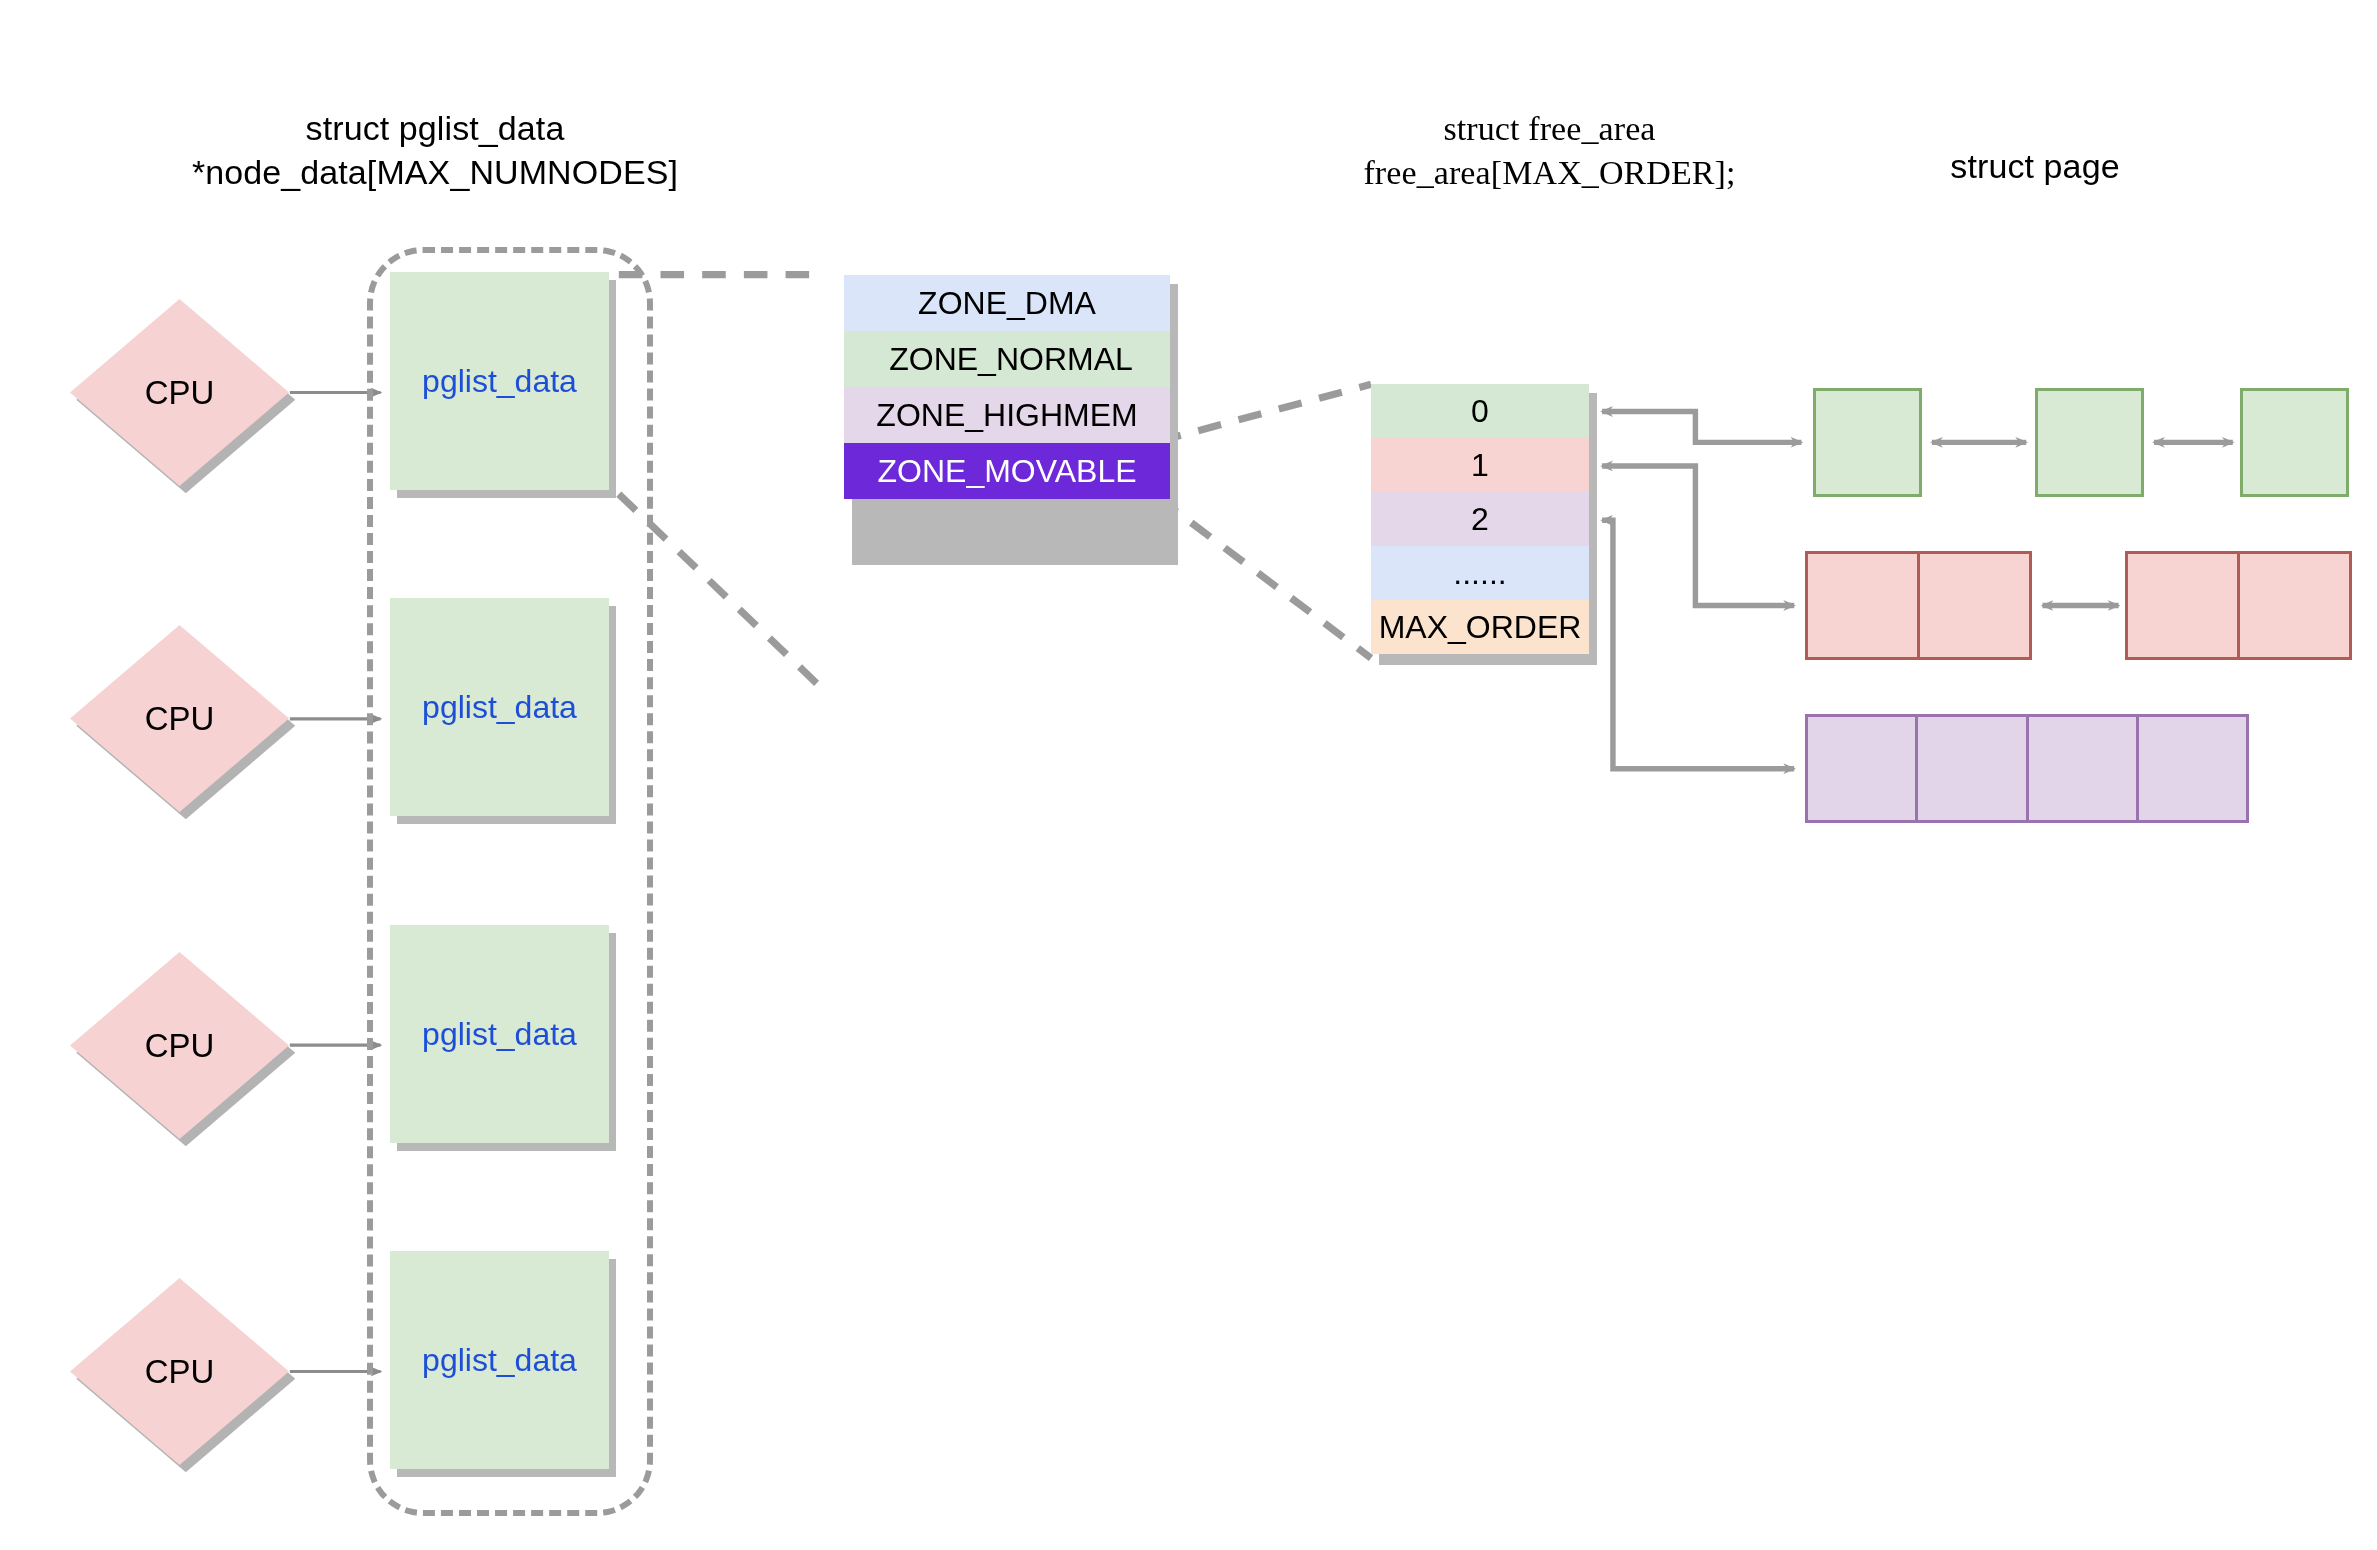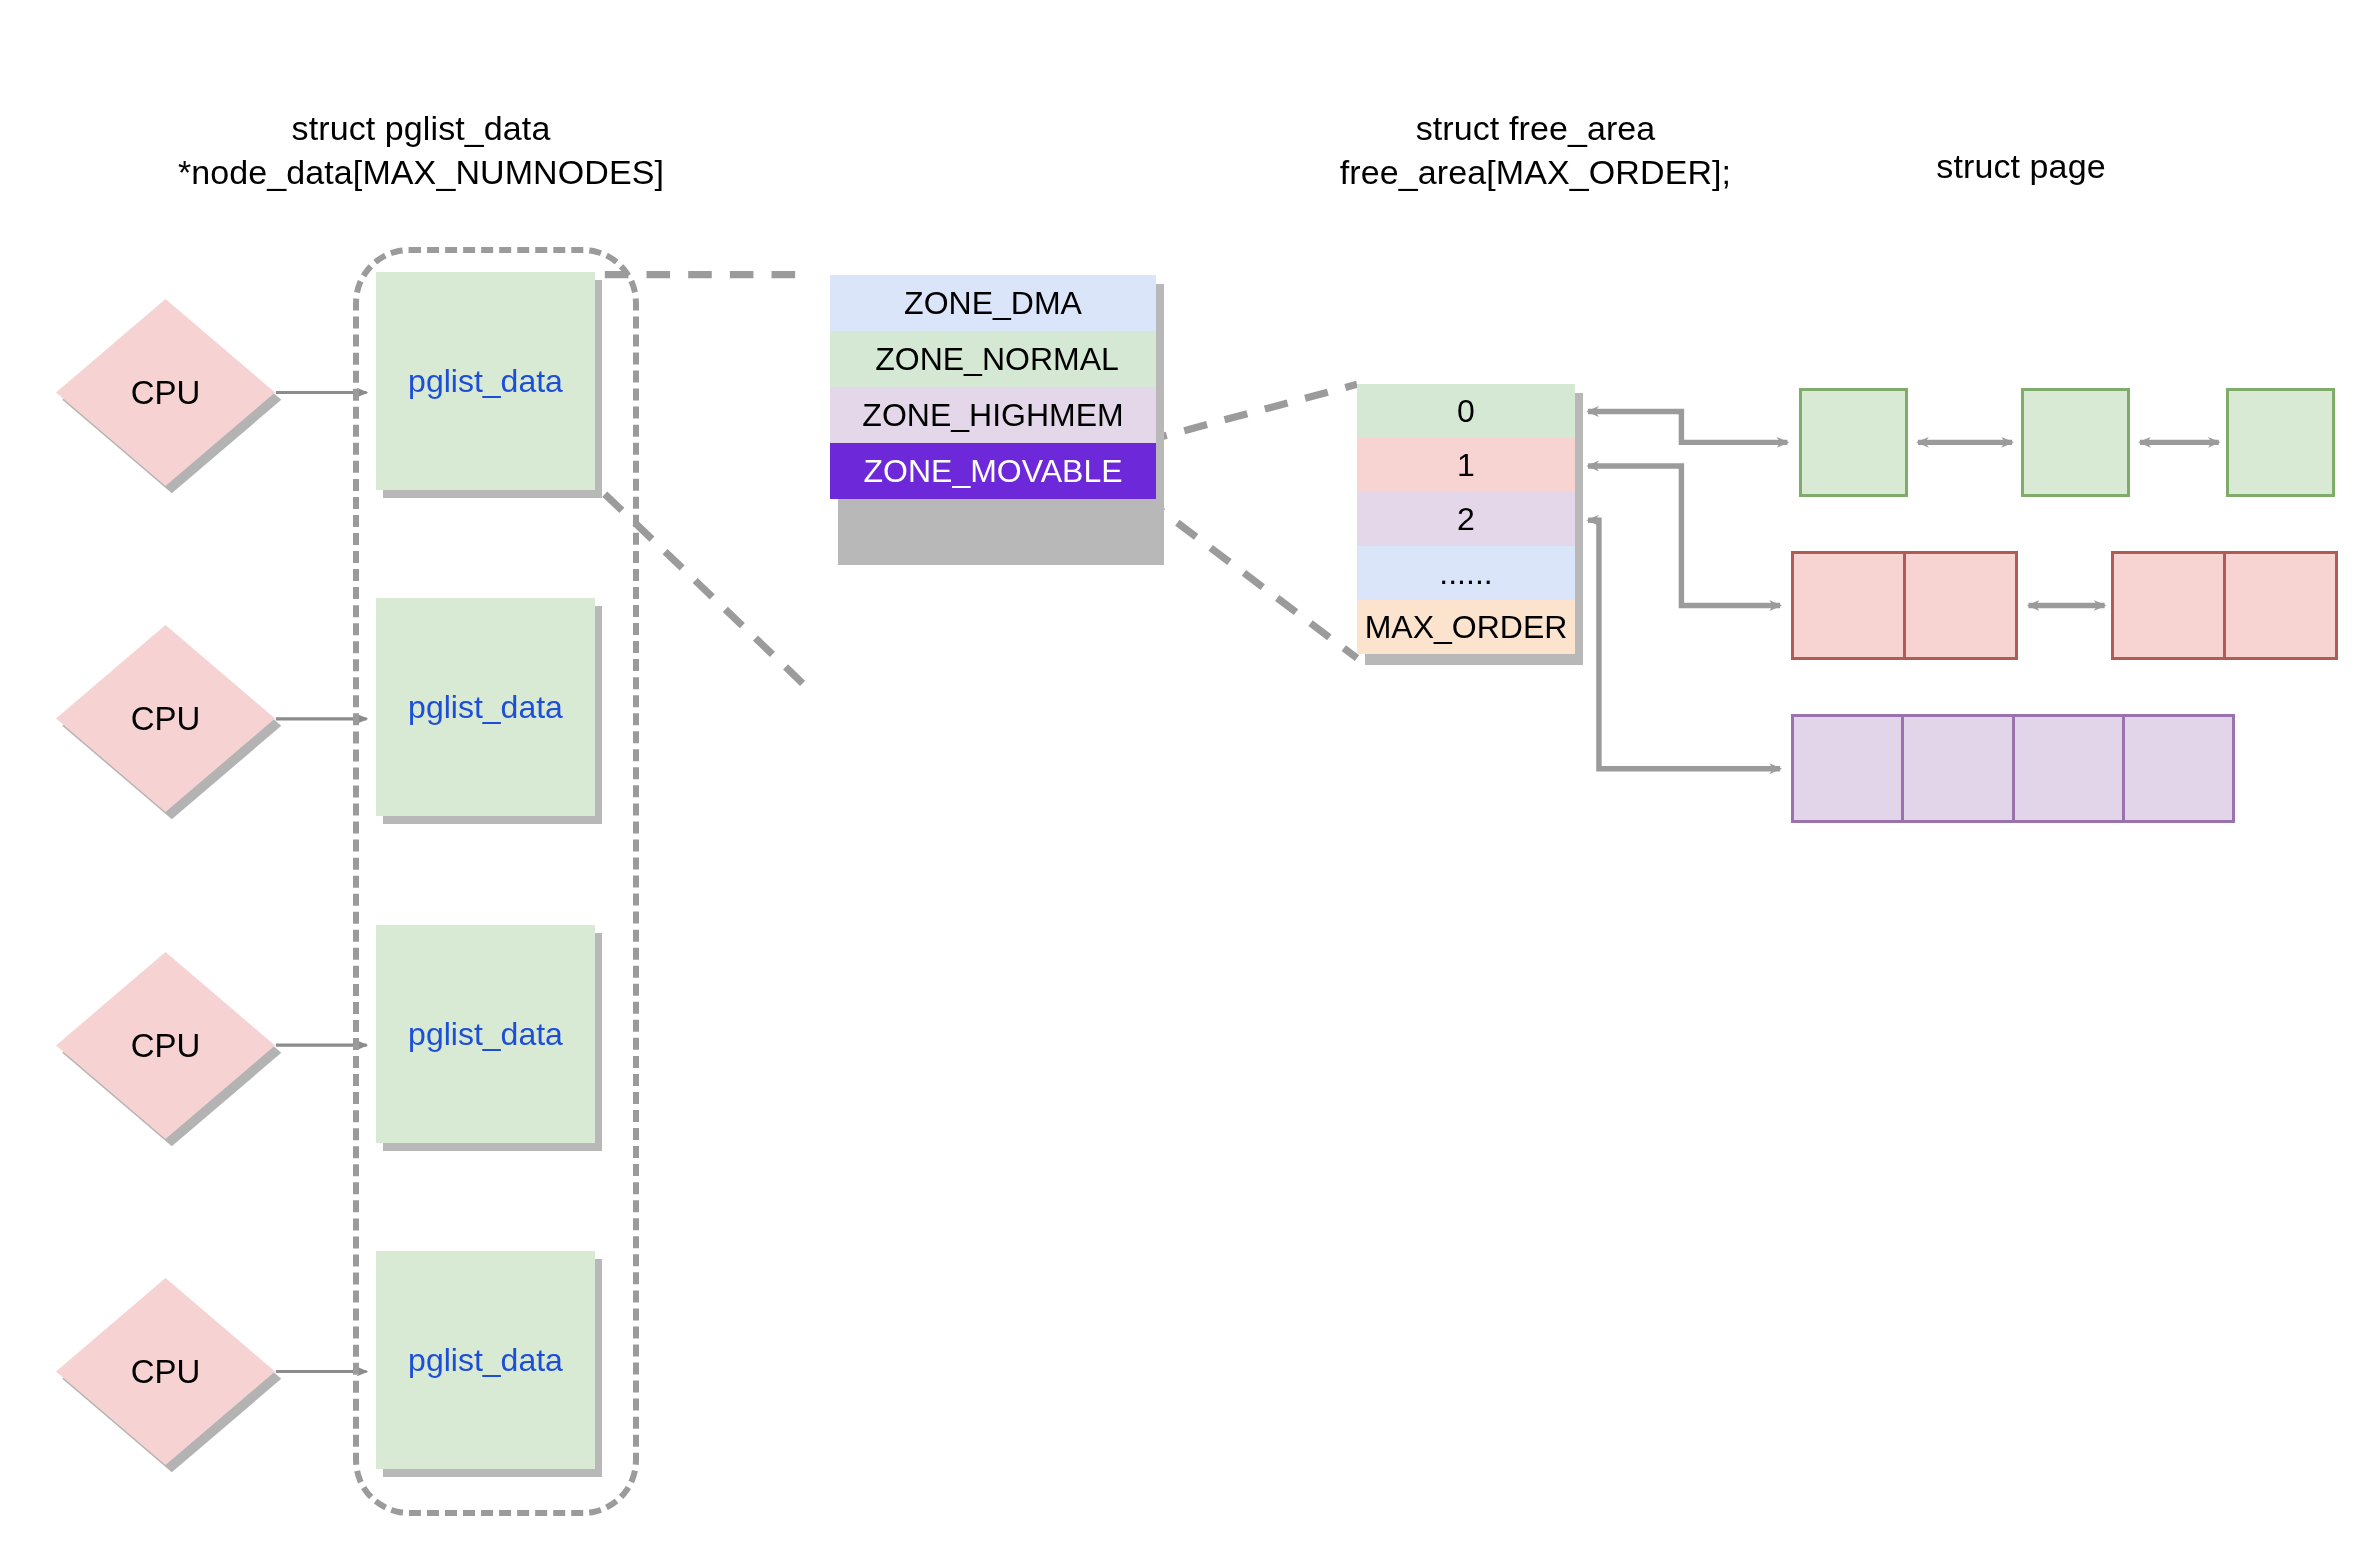--- a/index.html
+++ b/index.html
@@ -1,19 +1,19 @@
 <!DOCTYPE html>
 <html style="font-size:14.5px"><head>
 <meta charset="utf-8">
 <style>
   html,body{margin:0;padding:0;background:#ffffff;}
   body{width:2377px;height:1551px;position:relative;overflow:hidden;
        font-family:"Liberation Sans","DejaVu Sans",sans-serif;color:#000;}
 
-  .stage{position:absolute;left:4px;top:0;width:1931px;height:1551px;}
+  .stage{position:absolute;left:18px;top:0;width:1931px;height:1551px;}
 
   svg.wires{position:absolute;left:0;top:0;width:2377px;height:1551px;
             pointer-events:none;overflow:visible;}
 
   
   .heading{position:absolute;text-align:center;font-size:34px;line-height:1.28;
            letter-spacing:0.1px;white-space:pre-line;}
 
   
   .cpu-wrap{position:absolute;width:219px;height:187px;}
@@ -97,21 +97,21 @@
 
     <g stroke="#9b9b9b" stroke-width="6" fill="none">
       <line x1="2112" y1="488" x2="2216" y2="488" marker-start="url(#ah-rev)" marker-end="url(#ah)"></line>
       <line x1="2357" y1="488" x2="2444" y2="488" marker-start="url(#ah-rev)" marker-end="url(#ah)"></line>
       <line x1="2234" y1="668" x2="2318" y2="668" marker-start="url(#ah-rev)" marker-end="url(#ah)"></line>
     </g>
   </svg>
 
   <div class="heading" style="left:100px;top:107px;width:634px;">struct pglist_data
 *node_data[MAX_NUMNODES]</div>
-  <div class="heading" style="left:1287px;top:107px;width:489px;">struct free_area
+  <div class="heading" style="left:1287px;top:107px;width:489px;font-family:Liberation Serif, serif;">struct free_area
 free_area[MAX_ORDER];</div>
   <div class="heading" style="left:1813px;top:145px;width:408px;">struct page</div>
 
   <div class="node-frame" style="left:349px;top:247px;width:286px;height:1269px;"></div>
 
   <div class="cpu-wrap" style="left:52px;top:299px;">
     <div class="cpu-shadow"></div>
     <div class="cpu-face"></div>
     <div class="cpu-label">CPU</div>
   </div>

